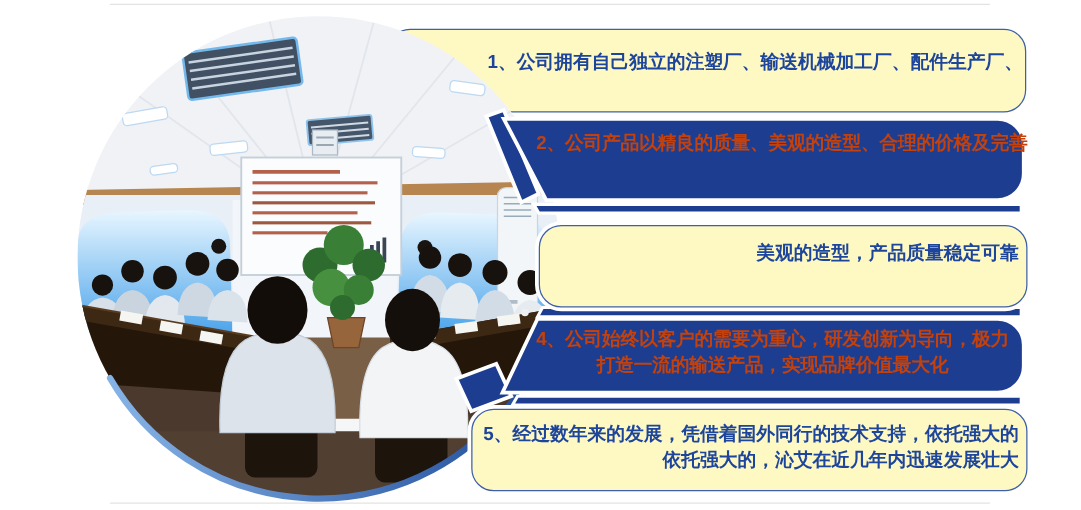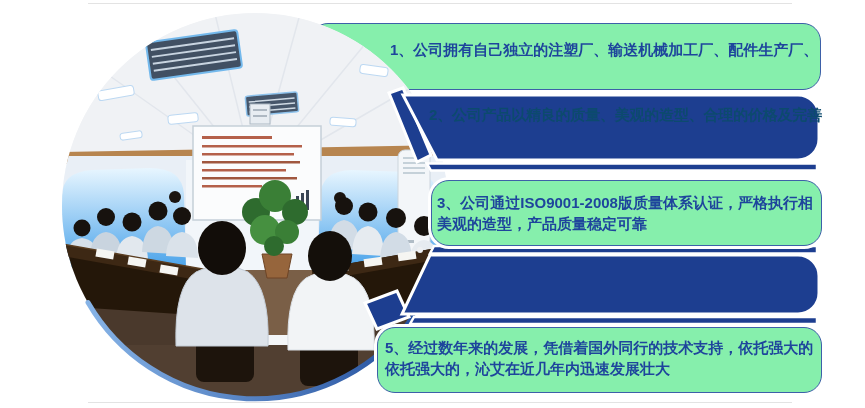--- a/index.html
+++ b/index.html
@@ -7,34 +7,35 @@
     position:relative; width:865px; height:408px; overflow:hidden;
     background:#ffffff;
     font-family:"Liberation Sans","DejaVu Sans",sans-serif;
   }
   .hairline{position:absolute; left:88px; width:704px; height:1px; background:#e3e3e3;}
   .hairline.top{top:3px;}
   .hairline.bottom{top:402px;}
 
   .banner{position:absolute; box-sizing:border-box;}
   .banner.light{
-    background:#86efac;
+    background:#fef9c3;
     border:1.5px solid #3d60a8;
     border-radius:18px;
     color:#1e459c;
+    text-align:right;
   }
   .b1{left:310px; top:23px; width:511px; height:67px; padding:15px 8px 0 79px; z-index:1;}
   .b3{left:431px; top:180px; width:391px; height:66px; padding:11px 6px 0 5px; z-index:4; box-shadow:0 0 0 3px #ffffff;}
   .b5{left:377px; top:327px; width:445px; height:66px; padding:9px 6px 0 7px; z-index:4; box-shadow:0 0 0 3px #ffffff;}
 
   .line{
     font-size:15px; font-weight:bold; line-height:21px;
     white-space:nowrap; letter-spacing:0;
   }
-  .dark-text{position:absolute; color:#0c4a6e; z-index:5;text-align:center;}
+  .dark-text{position:absolute; color:#c2410c; z-index:5;text-align:center;}
   .dark-text .line{letter-spacing:-0.2px;}
   .t2{left:429px; top:104px;}
   .t4{left:429px; top:261px;}
 
   svg.photo{position:absolute; left:0; top:0; z-index:2;}
   svg.ribbons{position:absolute; left:0; top:0; z-index:3;}
 </style>
 </head>
 <body>
 
@@ -203,23 +204,26 @@
       <path d="M 430,255 L 798,255 A 21,21 0 0 1 819,276 L 819,293 A 21,21 0 0 1 798,314 L 402,314 Z" stroke-width="3"></path>
       <path d="M 414,317 L 817,317 L 817,324 L 410,324 Z" stroke-width="2.5"></path>
     </g>
   </svg>
 
   <div class="dark-text t2">
     <div class="line">2、公司产品以精良的质量、美观的造型、合理的价格及完善</div>
   </div>
 
   <div class="banner light b3">
-    <div class="line">3、公司通过ISO9001-2008版质量体系认证，严格执行相</div>
     <div class="line">美观的造型，产品质量稳定可靠</div>
   </div>
 
+  <div class="dark-text t4">
+    <div class="line">4、公司始终以客户的需要为重心，研发创新为导向，极力</div>
+    <div class="line">打造一流的输送产品，实现品牌价值最大化</div>
+  </div>
 
   <div class="banner light b5">
     <div class="line">5、经过数年来的发展，凭借着国外同行的技术支持，依托强大的</div>
     <div class="line">依托强大的，沁艾在近几年内迅速发展壮大</div>
   </div>
 
 </div>
 
 </body></html>

